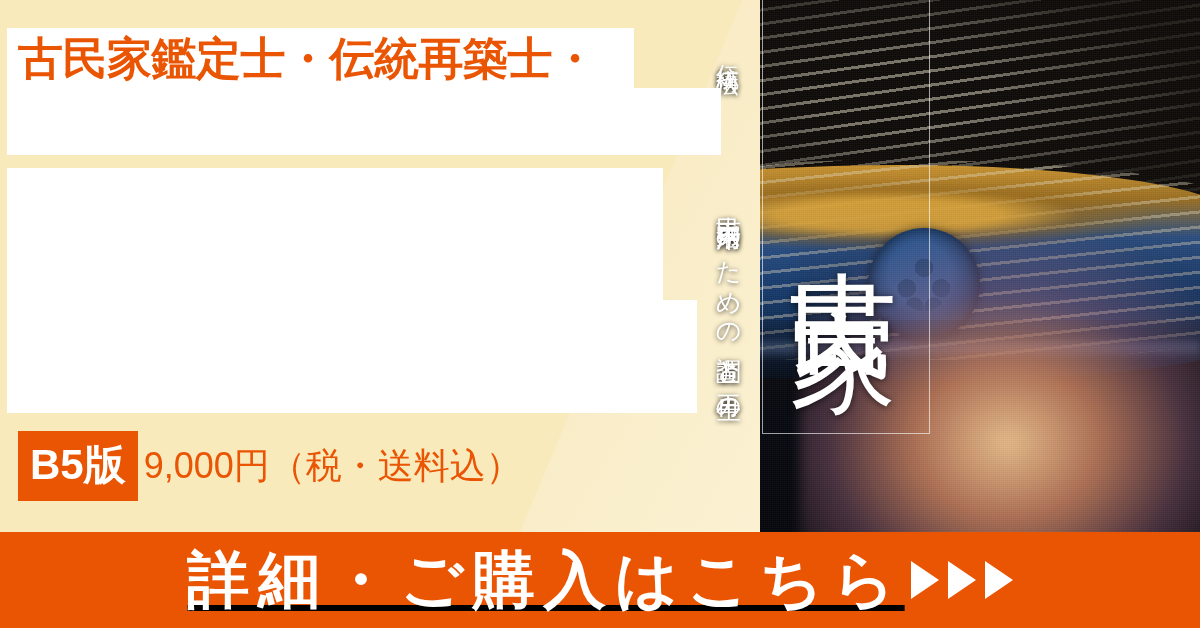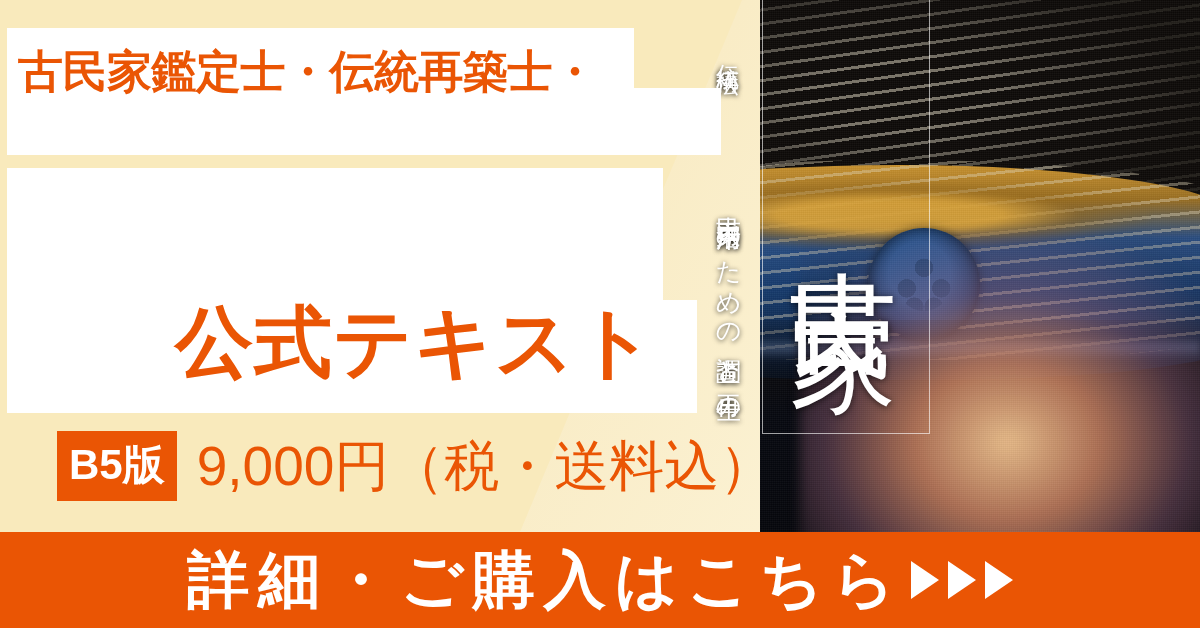--- a/index.html
+++ b/index.html
@@ -181,21 +181,21 @@
     position: absolute;
     left: 18px;
     width: 700px;
     color: #ea5504;
     font-weight: 700;
     font-size: 45px;
     line-height: 62px;
     letter-spacing: -0.5px;
     white-space: nowrap;
   }
-  .kicker-1 { top: 41px; }
+  .kicker-1 { top: 28px; }
   .kicker-2 { top: 89px; }
 
   .headline {
     position: absolute;
     color: #ea5504;
     font-weight: 700;
     font-size: 78px;
     line-height: 1;
     letter-spacing: 1px;
     white-space: nowrap;
@@ -203,50 +203,50 @@
   .headline-1 { left: 22px;  top: 192px; }
   .headline-2 { left: 175px; top: 303px; }
 
   
   .price-row {
     position: absolute;
     left: 0; top: 420px;
     width: 720px; height: 92px;
     display: flex;
     align-items: center;
-    padding-left: 39px;
   }
   .size-badge {
     margin-left: 18px;
     background: #ea5504;
     color: #ffffff;
     font-weight: 700;
     font-size: 42px;
     line-height: 1;
     padding: 13px 12px 15px 12px;
     white-space: nowrap;
   }
   .price-text {
-    margin-left: 20px;
+    margin-left: 6px;
     color: #ea5504;
-    font-size: 55px;
+    font-size: 36px;
     line-height: 1;
     white-space: nowrap;
   }
 
   
   .cta {
     position: absolute;
     left: 0; bottom: 0;
     width: 1200px; height: 96px;
     background: #ea5504;
     display: flex;
     align-items: center;
     justify-content: center;
     gap: 10px;
+    text-decoration: underline;
   }
   .cta-label {
     color: #ffffff;
     font-weight: 700;
     font-size: 62px;
     line-height: 1;
     letter-spacing: 9px;
     white-space: nowrap;
   }
   .cta-arrows {
@@ -329,21 +329,20 @@
   <div class="cover-sub cover-sub-a">伝統構法</div>
   <div class="cover-sub cover-sub-b">古民家活用のための調査と再生の</div>
 
   <div class="panel panel-top-a"></div>
   <div class="panel panel-top-b"></div>
   <div class="panel panel-main"></div>
   <div class="panel panel-main-b"></div>
 
   <div class="kicker kicker-1">古民家鑑定士・伝統再築士・</div>
 
-  <div class="headline headline-2">公式テキスト</div>
 
   <div class="price-row">
     <span class="size-badge">B5版</span>
     <span class="price-text">9,000円（税・送料込）</span>
   </div>
 
   <div class="cta">
     <span class="cta-label">詳細・ご購入はこちら</span>
     <span class="cta-arrows">
       <span class="arrow"></span>

